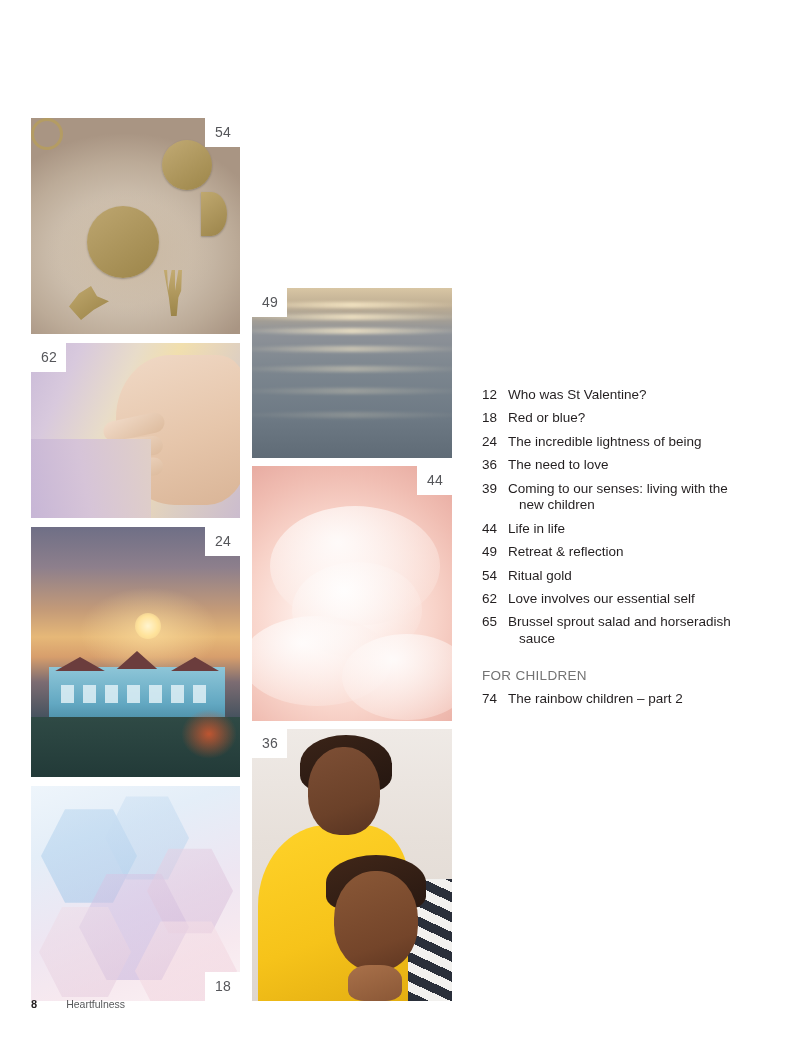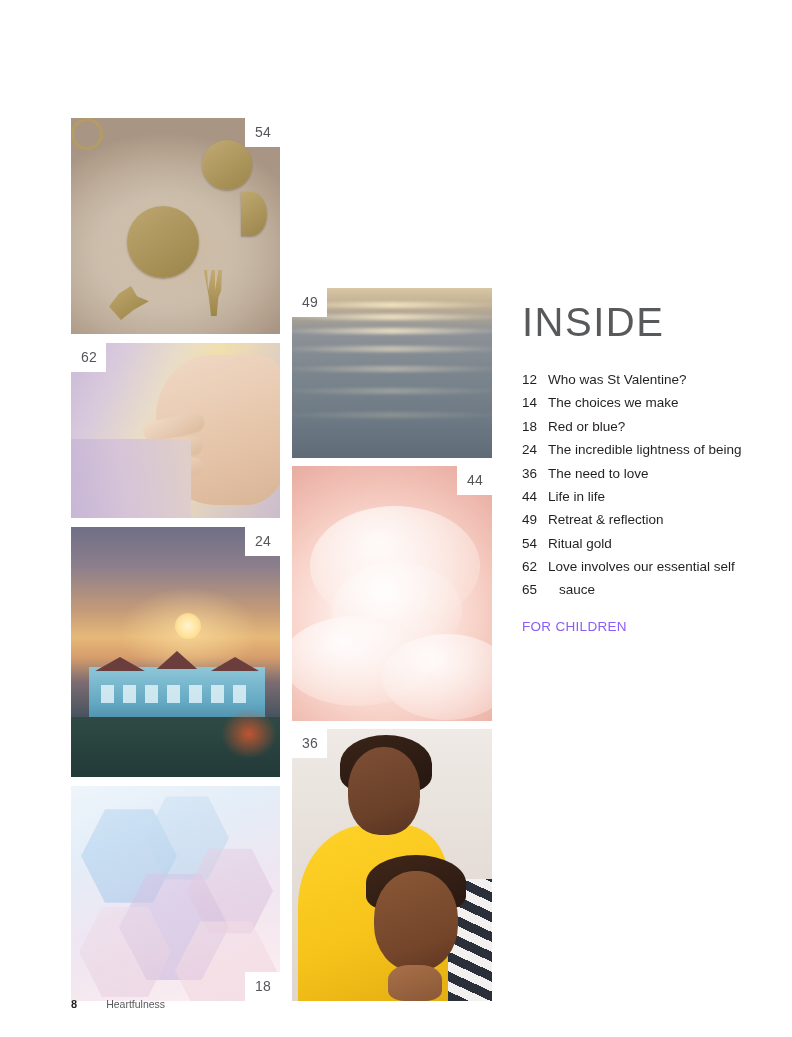--- a/index.html
+++ b/index.html
@@ -12,21 +12,20 @@
     background: #ffffff;
     font-family: "Liberation Sans", sans-serif;
     color: #231f20;
     position: relative;
     overflow: hidden;
   }
 
   .page {
     position: absolute;
     inset: 0;
-    margin-left: 40px;
   }
 
   
   .tile {
     position: absolute;
     overflow: hidden;
   }
   .tile .num {
     position: absolute;
     background: #ffffff;
@@ -139,21 +138,21 @@
     font-size: 40px;
     letter-spacing: 1.5px;
     color: #58595b;
     font-weight: 400;
     font-family: "Liberation Sans", sans-serif;
   }
 
   #toc {
     position: absolute;
     left: 482px;
-    top: 372px;
+    top: 387px;
     width: 280px;
   }
   .toc-row {
     display: flex;
     align-items: baseline;
     margin-bottom: 6.5px;
     font-size: 13.5px;
     line-height: 1.25;
     color: #231f20;
   }
@@ -167,21 +166,21 @@
   }
   .toc-title .cont {
     display: block;
     padding-left: 11px;
   }
 
   .toc-section {
     margin-top: 20px;
     margin-bottom: 8px;
     font-size: 13.5px;
-    color: #8b5cf6;
+    color: #737373;
     letter-spacing: .3px;
   }
 
   
   #footer {
     position: absolute;
     left: 31px;
     top: 998px;
     display: flex;
     align-items: baseline;
@@ -274,69 +273,76 @@
     <div class="stripes"></div>
     <div class="yellow"></div>
     <div class="hair1"></div>
     <div class="head1"></div>
     <div class="hair2"></div>
     <div class="head2"></div>
     <div class="hands"></div>
     <span class="num tl">36</span>
   </div>
 
-  <div id="inside-title">INSIDE</div>
 
   <div id="toc">
 
     <div class="toc-row">
       <span class="toc-page">12</span>
       <span class="toc-title">Who was St Valentine?</span>
     </div>
     <div class="toc-row">
-      <span class="toc-page">14</span>
-      <span class="toc-title">The choices we make</span>
-    </div>
-    <div class="toc-row">
       <span class="toc-page">18</span>
       <span class="toc-title">Red or blue?</span>
     </div>
     <div class="toc-row">
       <span class="toc-page">24</span>
       <span class="toc-title">The incredible lightness of being</span>
     </div>
     <div class="toc-row">
       <span class="toc-page">36</span>
       <span class="toc-title">The need to love</span>
     </div>
     <div class="toc-row">
+      <span class="toc-page">39</span>
+      <span class="toc-title">
+        <span>Coming to our senses: living with the</span>
+        <span class="cont">new children</span>
+      </span>
+    </div>
+    <div class="toc-row">
       <span class="toc-page">44</span>
       <span class="toc-title">Life in life</span>
     </div>
     <div class="toc-row">
       <span class="toc-page">49</span>
       <span class="toc-title">Retreat &amp; reflection</span>
     </div>
     <div class="toc-row">
       <span class="toc-page">54</span>
       <span class="toc-title">Ritual gold</span>
     </div>
     <div class="toc-row">
       <span class="toc-page">62</span>
       <span class="toc-title">Love involves our essential self</span>
     </div>
     <div class="toc-row">
       <span class="toc-page">65</span>
       <span class="toc-title">
+        <span>Brussel sprout salad and horseradish</span>
         <span class="cont">sauce</span>
       </span>
     </div>
 
     <div class="toc-section">FOR CHILDREN</div>
 
+    <div class="toc-row">
+      <span class="toc-page">74</span>
+      <span class="toc-title">The rainbow children – part 2</span>
+    </div>
 
   </div>
 
   <div id="footer">
     <span class="pg">8</span>
     <span class="mag">Heartfulness</span>
   </div>
 
 </div>
 

